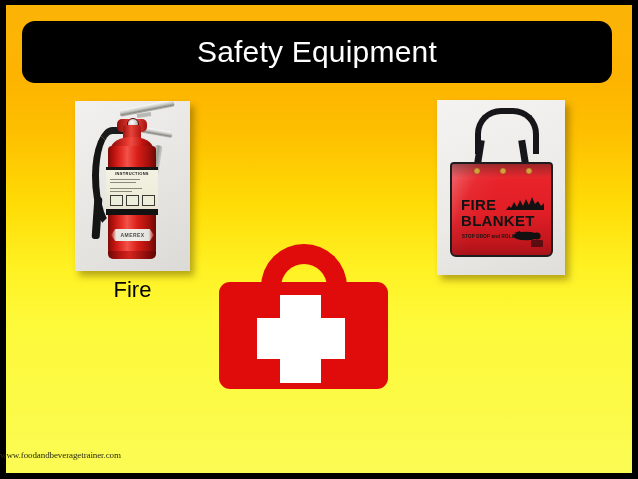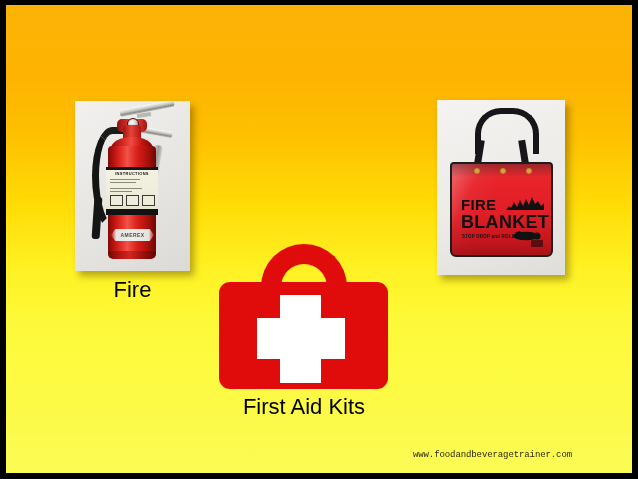--- a/index.html
+++ b/index.html
@@ -312,21 +312,21 @@
   .bl-text-fire, .bl-text-blanket {
     position: absolute;
     left: 9px;
     color: #121212;
     font-weight: bold;
     font-family: "Liberation Sans", sans-serif;
     letter-spacing: 0.3px;
     line-height: 1;
   }
   .bl-text-fire { top: 33px; font-size: 15px; }
-  .bl-text-blanket { top: 49px; font-size: 18px; }
+  .bl-text-blanket { top: 49px; font-size: 15px; }
   .bl-text-sdr {
     position: absolute;
     left: 10px;
     top: 70px;
     font-size: 4.5px;
     font-weight: bold;
     color: #141414;
     letter-spacing: 0.2px;
     font-family: "Liberation Sans", sans-serif;
   }
@@ -419,35 +419,38 @@
     left: 200px;
     top: 394px;
     width: 208px;
   }
 
   
   #footer {
     position: absolute;
     left: 0;
     top: 450px;
-    width: 572px;
-    text-align: right;
+    width: 512px;
+    text-align: left;
     font-size: 9px;
     color: #2a2a10;
-    font-family: Liberation Mono, monospace;
+    font-family: Liberation Serif, serif;
     letter-spacing: -0.1px;
   }
 </style>
 </head>
 <body>
 
 <div id="slide">
 
   <div id="slide-bg"></div>
 
+  <div id="title-bar">
+    <span id="title-text">Safety Equipment</span>
+  </div>
 
   <div class="photo" id="photo-extinguisher">
     <div class="ext-hose"></div>
     <div class="ext-hose2"></div>
     <div class="ext-lever ext-lever-top"></div>
     <div class="ext-lever ext-lever-bot"></div>
     <div class="ext-pin"></div>
     <div class="ext-valve"></div>
     <div class="ext-gauge"></div>
     <div class="ext-neck"></div>
@@ -501,17 +504,16 @@
     <div id="fak-handle"></div>
     <div id="fak-body"></div>
     <div id="fak-cross-v"></div>
     <div id="fak-cross-h"></div>
   </div>
 
   <div class="caption" id="caption-extinguisher">
     <div>Fire</div>
   </div>
 
-  <div class="caption" id="caption-firstaid">First Aid Kits</div>
 
   <div id="footer">www.foodandbeveragetrainer.com</div>
 
 </div>
 
 </body></html>

